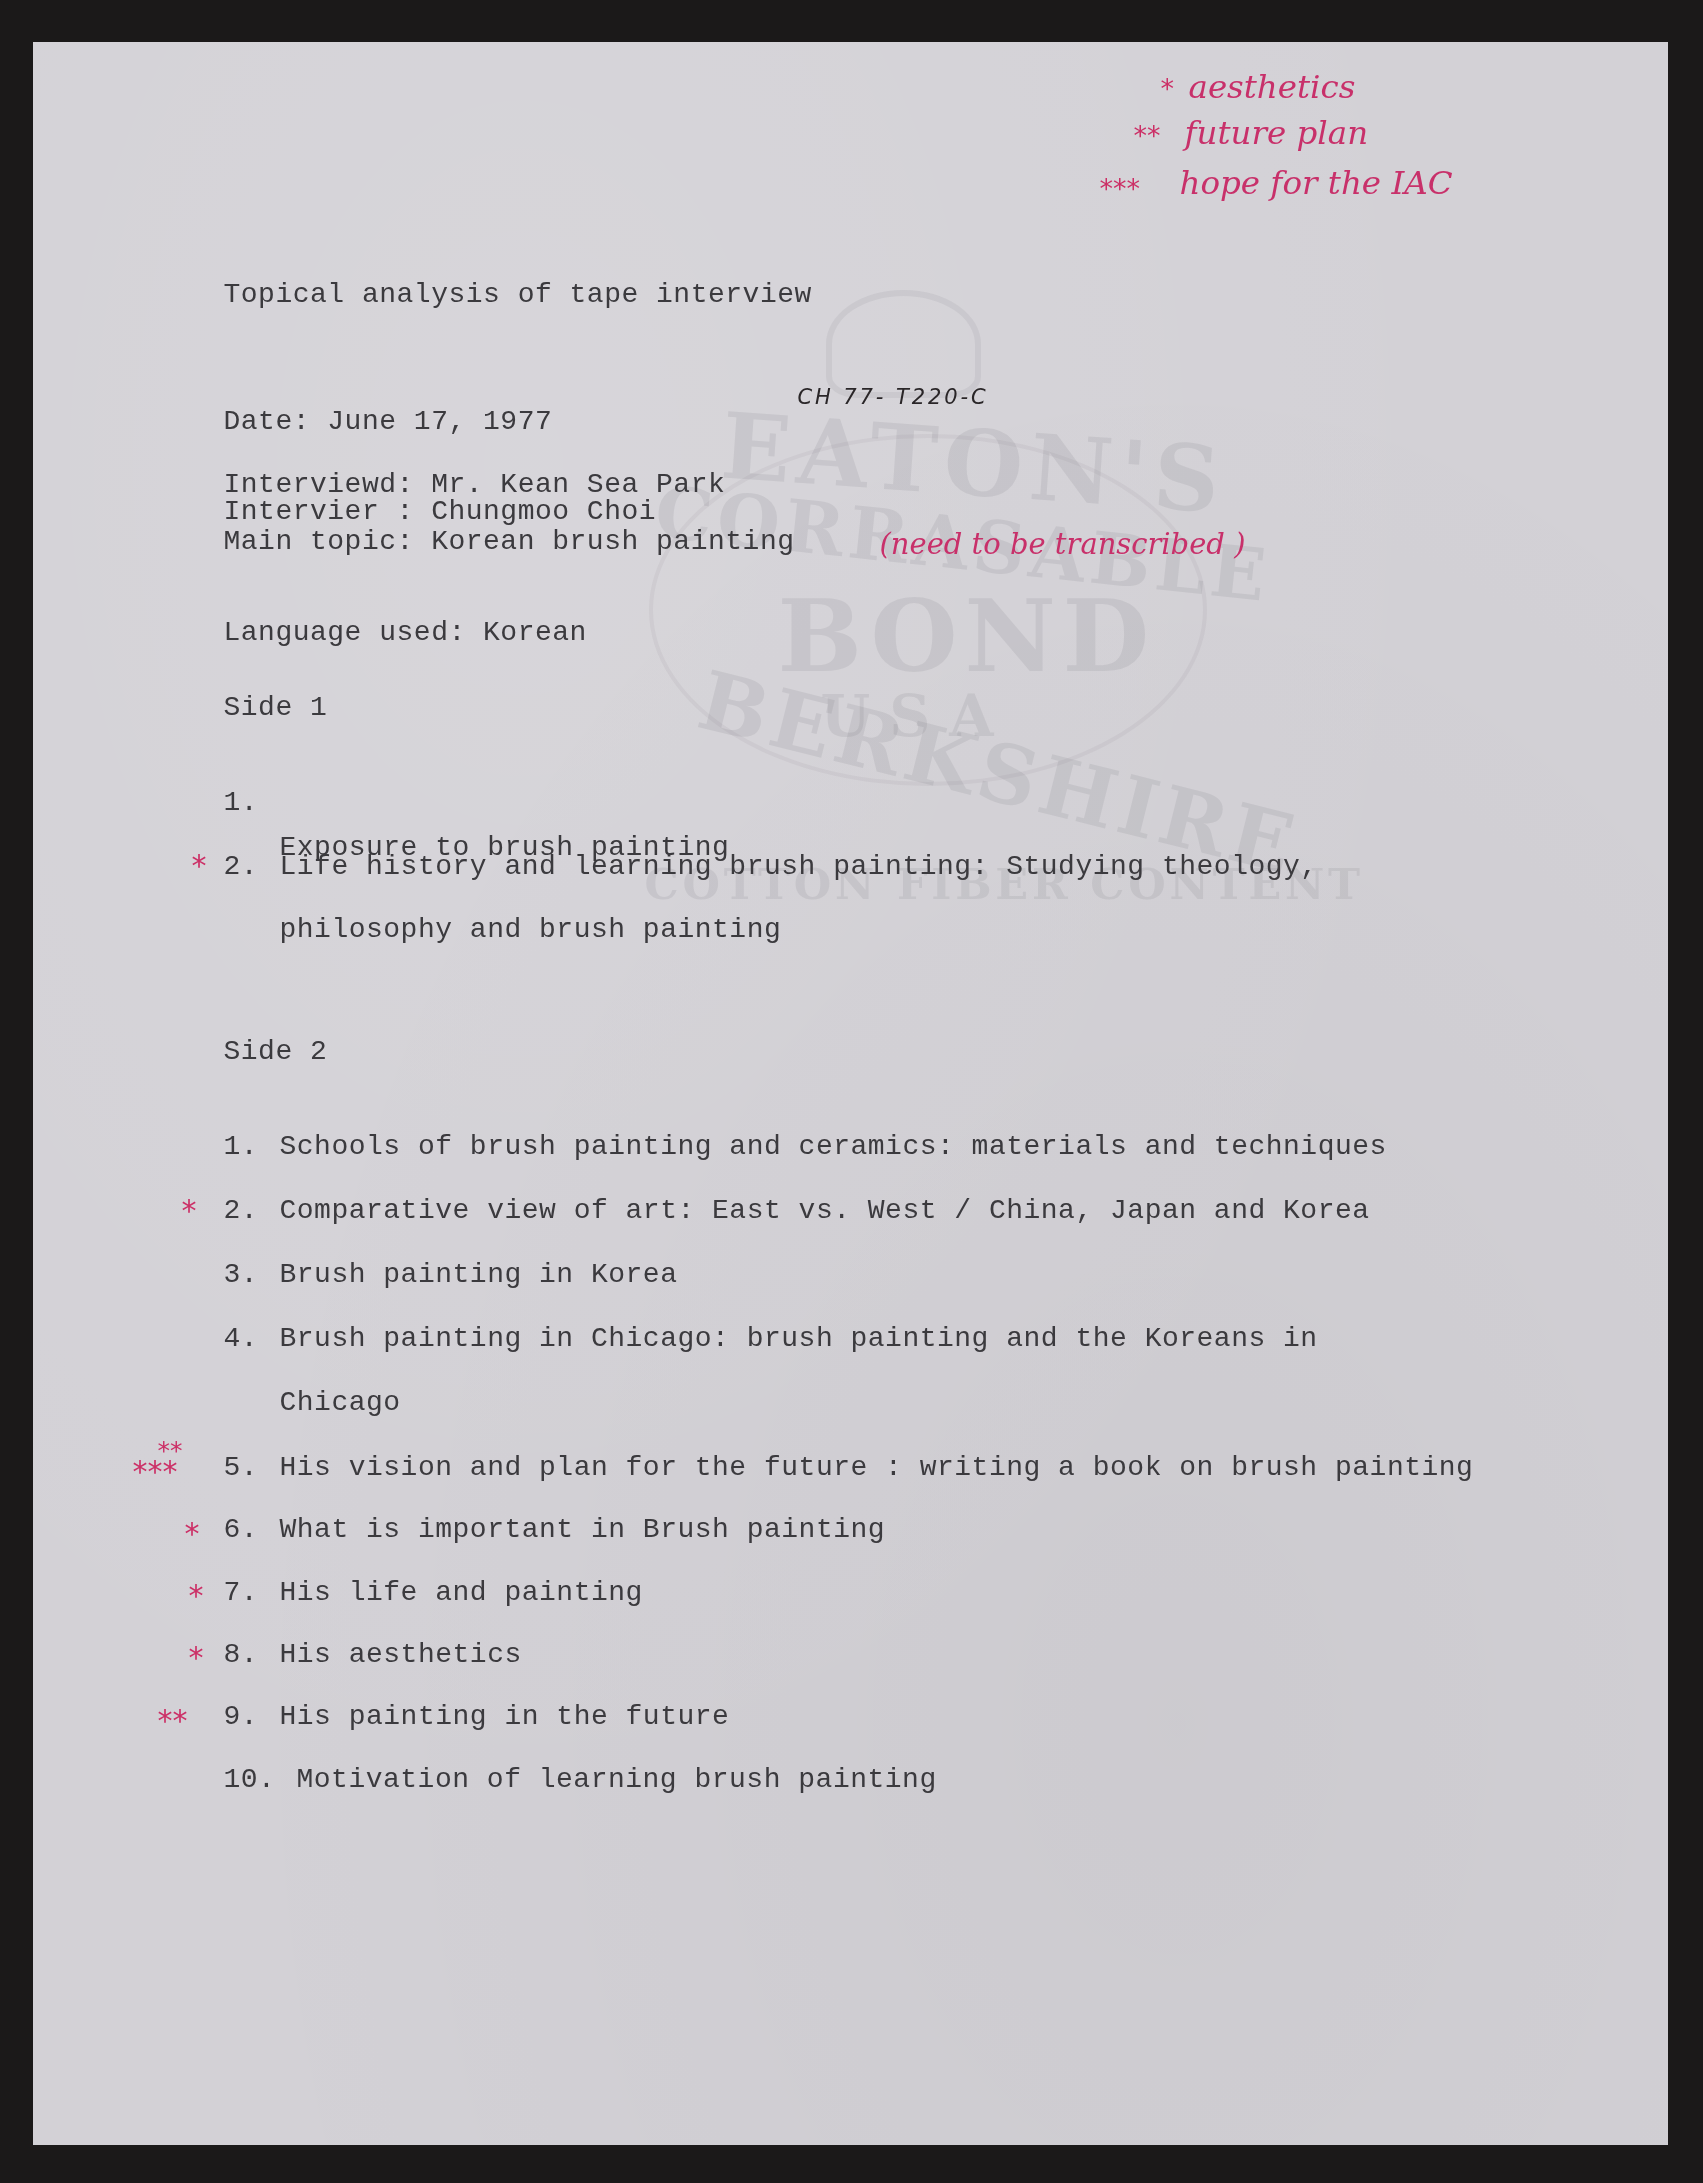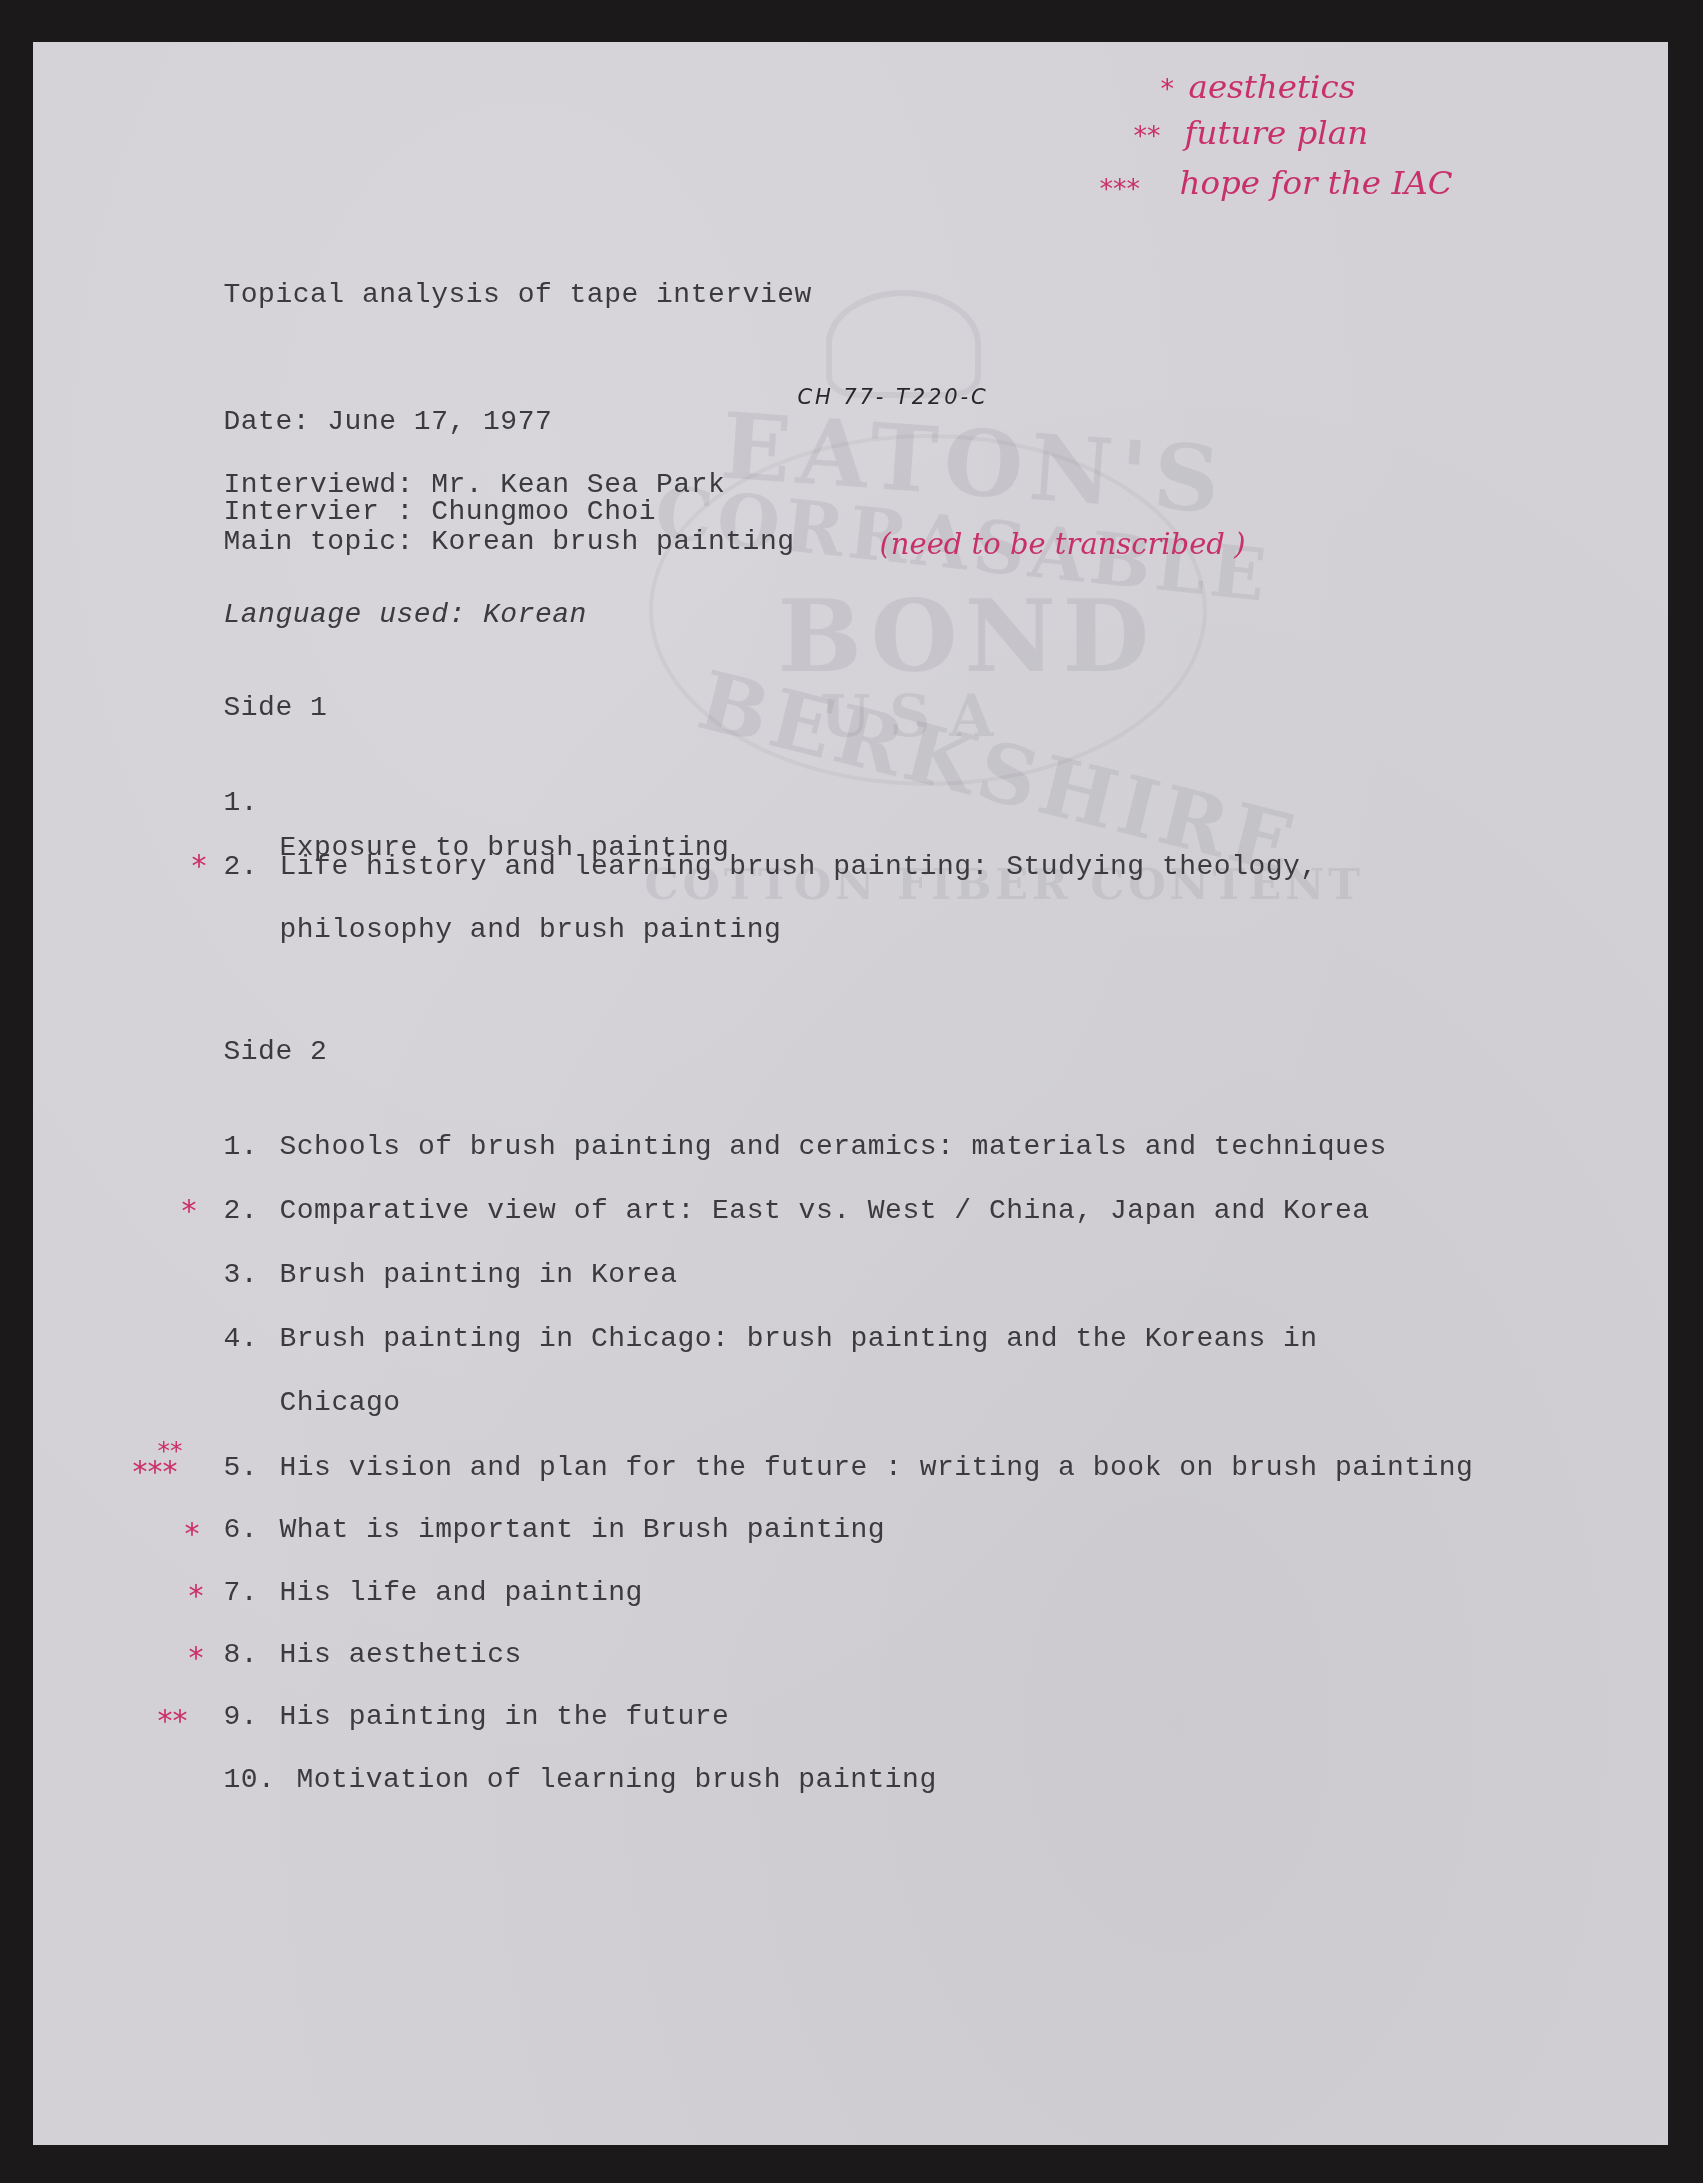--- a/index.html
+++ b/index.html
@@ -117,21 +117,21 @@
   <div class="typed" style="left:191px; top:239px;">Topical analysis of tape interview</div>
 
   <div class="hand black" style="left:765px; top:345px; font-size:21px; letter-spacing:2.9px;">CH 77- T220-C</div>
 
   <div class="typed" style="left:191px; top:366px;">Date: June 17, 1977</div>
   <div class="typed" style="left:191px; top:429px;">Interviewd: Mr. Kean Sea Park</div>
   <div class="typed" style="left:191px; top:456px;">Intervier : Chungmoo Choi</div>
   <div class="typed" style="left:191px; top:486px;">Main topic: Korean brush painting</div>
   <div class="hand" style="left:847px; top:488px; font-size:29px;">(need to be transcribed )</div>
 
-  <div class="typed" style="left:191px; top:559px;font-style:italic;">Language used: Korean</div>
+  <div class="typed" style="left:191px; top:577px;">Language used: Korean</div>
 
   <div class="typed" style="left:191px; top:652px;">Side 1</div>
 
   <div>
     <span class="typed" style="left:191px; top:747px;">1.</span>
     <span class="typed" style="left:247px; top:747px;margin-top:45px;">Exposure to brush painting</span>
   </div>
   <div>
     <span class="star" style="left:159px; top:809px;">*</span>
     <span class="typed" style="left:191px; top:811px;">2.</span>

